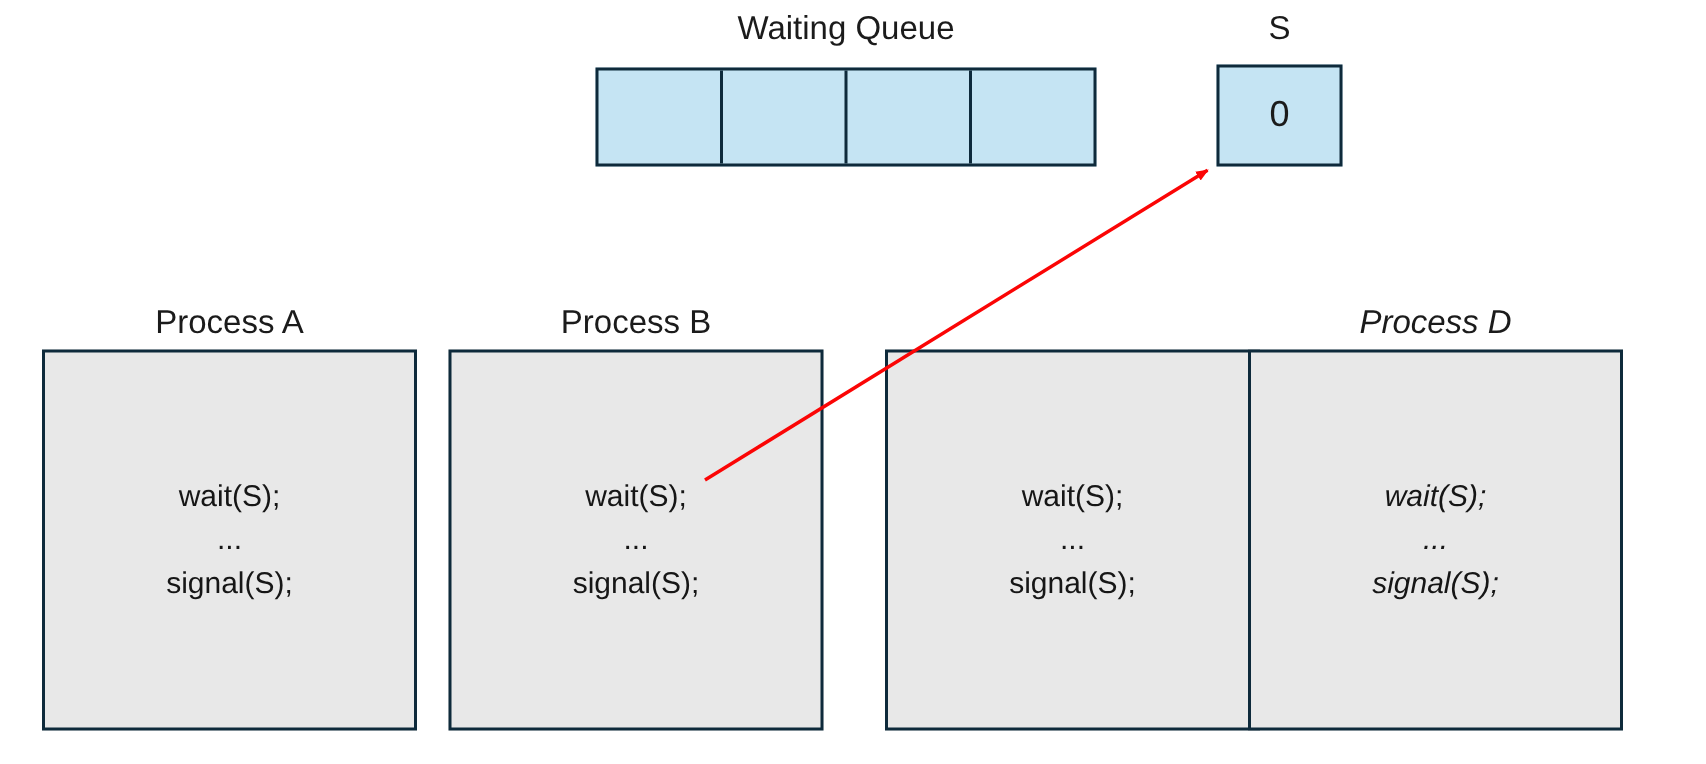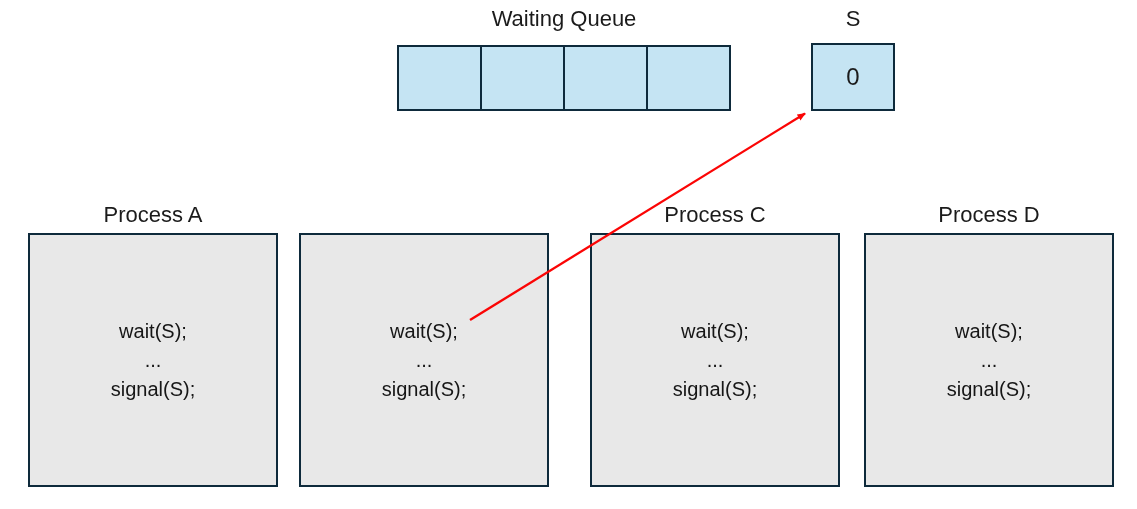--- a/index.html
+++ b/index.html
@@ -81,21 +81,21 @@
   .code-line {
     font-size: 20px;
     line-height: 29px;
     color: #161616;
     text-align: right;
     white-space: nowrap;
   }
   .pA { left: 28px; }
   .pB { left: 299px; }
   .pC { left: 590px; }
-  .pD { left: 864px; }
+  .pD { left: 832px; font-style: italic; }
 
   .arrow-overlay {
     position: absolute;
     left: 0; top: 0;
     width: 1137px; height: 509px;
     pointer-events: none;
   }
 </style>
 <style>.arrow-stroke{stroke:#fb0505;stroke-width:2.3;fill:none;}.arrow-fill{fill:#fb0505;}</style></head>
 <body>
@@ -117,27 +117,27 @@
     <span>0</span>
   </div>
 
   <div class="proc-title pA">Process A</div>
   <div class="proc-box pA">
     <div class="code-line">wait(S);</div>
     <div class="code-line">...</div>
     <div class="code-line">signal(S);</div>
   </div>
 
+  <div class="proc-title pB">Process B</div>
   <div class="proc-box pB">
     <div class="code-line">wait(S);</div>
     <div class="code-line">...</div>
     <div class="code-line">signal(S);</div>
   </div>
 
-  <div class="proc-title pC">Process C</div>
   <div class="proc-box pC">
     <div class="code-line">wait(S);</div>
     <div class="code-line">...</div>
     <div class="code-line">signal(S);</div>
   </div>
 
   <div class="proc-title pD">Process D</div>
   <div class="proc-box pD">
     <div class="code-line">wait(S);</div>
     <div class="code-line">...</div>

